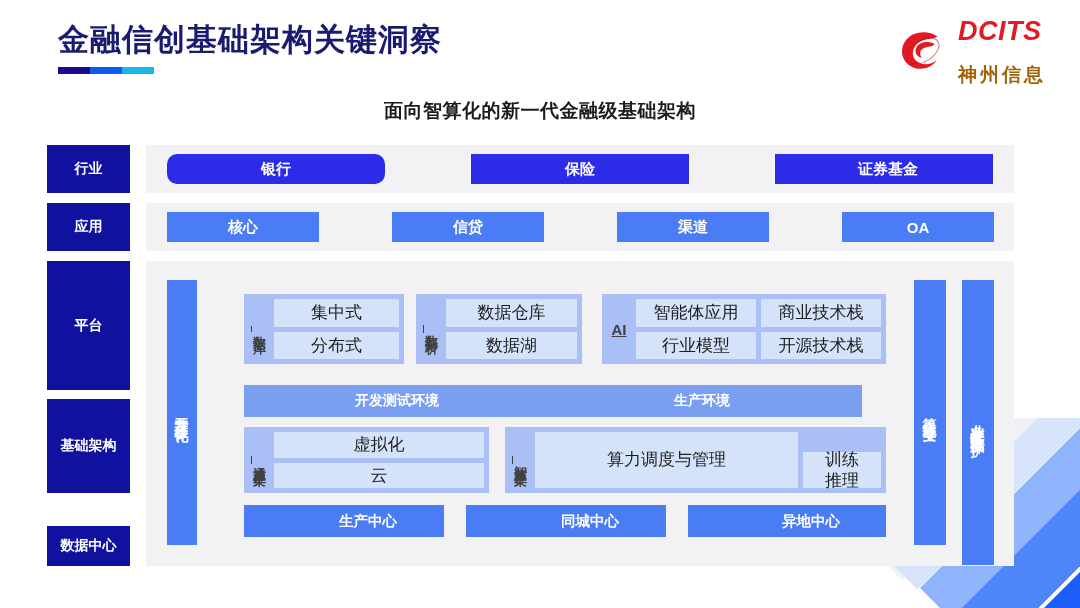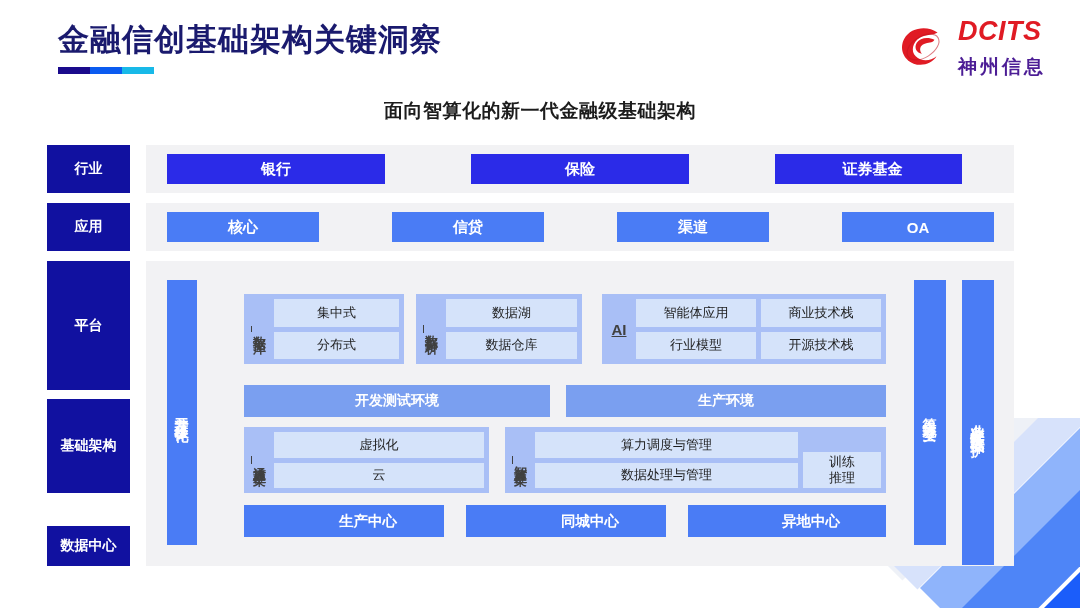--- a/index.html
+++ b/index.html
@@ -40,21 +40,21 @@
     font-size: 31px; font-weight: bold; color: #1a1a6e;
     letter-spacing: 1px; line-height: 40px;
   }
   .title-bar { margin-top: 7px; display: flex; width: 96px; height: 7px; }
   .tb-seg { flex: 1; height: 100%; }
 
   .logo { position: absolute; right: 34px; top: 18px; display: flex; align-items: center; gap: 9px; }
   .logo-mark { width: 52px; height: 52px; }
   .logo-text { display: flex; flex-direction: column; line-height: 1; }
   .logo-en { font-size: 27px; font-weight: bold; color: #e01b24; letter-spacing: 0.5px; font-style: italic; }
-  .logo-cn { font-size: 19px; font-weight: bold; color: #4c1d95; letter-spacing: 3px; margin-top: 12px; }
+  .logo-cn { font-size: 19px; font-weight: bold; color: #a16207; letter-spacing: 3px; margin-top: 20px; }
 
   .subtitle {
     position: absolute; left: 0; right: 0; top: 98px;
     text-align: center; font-size: 19px; font-weight: bold; color: #1c1c1c;
     letter-spacing: 0.5px;
   }
   .vert {
     writing-mode: vertical-rl; text-orientation: upright;
     letter-spacing: 2px;
   }
@@ -96,21 +96,21 @@
   .grp-label {
     color: #404040; font-size: 13px; font-weight: bold;
     display: flex; align-items: center; justify-content: center;
     flex: 0 0 auto;
     text-decoration: underline;
   }
   .grp-col { display: flex; flex-direction: column; gap: 5px; flex: 1; }
   .grp-row { display: flex; gap: 5px; flex: 1; }
   .cell {
     background: #D5E3FA; color: #1d1d1d;
-    font-size: 13px;
+    font-size: 17px;
     display: flex; align-items: center; justify-content: center;
     flex: 1; text-align: center; line-height: 1.25;
   }
   .env-box {
     position: absolute; background: #7A9FF0; color: #fff;
     font-size: 14px; font-weight: bold;
     display: flex; align-items: center; justify-content: center;
   }
   .dc-box {
     position: absolute; background: #4A7CF5; color: #fff;
@@ -159,23 +159,23 @@
 
   <div class="subtitle">面向智算化的新一代金融级基础架构</div>
 
   <div class="stage-label" style="top:145px;height:48px;">行业</div>
   <div class="stage-label" style="top:203px;height:48px;">应用</div>
   <div class="stage-label" style="top:261px;height:129px;">平台</div>
   <div class="stage-label" style="top:399px;height:94px;">基础架构</div>
   <div class="stage-label" style="top:526px;height:40px;">数据中心</div>
 
   <div class="gray-panel" style="left:146px; top:145px; width:868px; height:48px;"></div>
-  <div class="ind-box" style="left:167px; top:154px; width:218px; height:30px;">银行</div>
+  <div class="ind-box" style="left:167px; top:154px; width:218px; height:30px;border-radius:10px;">银行</div>
   <div class="ind-box" style="left:471px; top:154px; width:218px; height:30px;">保险</div>
-  <div class="ind-box" style="left:775px; top:154px; width:187px; height:30px;padding-left:8px;">证券基金</div>
+  <div class="ind-box" style="left:775px; top:154px; width:218px; height:30px;padding-left:8px;">证券基金</div>
 
   <div class="gray-panel" style="left:146px; top:203px; width:868px; height:48px;"></div>
   <div class="app-box" style="left:167px; top:212px; width:152px; height:30px;">核心</div>
   <div class="app-box" style="left:392px; top:212px; width:152px; height:30px;">信贷</div>
   <div class="app-box" style="left:617px; top:212px; width:152px; height:30px;">渠道</div>
   <div class="app-box" style="left:842px; top:212px; width:152px; height:30px;">OA</div>
 
   <div class="gray-panel" style="left:146px; top:261px; width:868px; height:305px;"></div>
 
   <div class="side-bar" style="left:167px; top:280px; width:30px; height:265px;">
@@ -190,59 +190,58 @@
       <div class="cell">集中式</div>
       <div class="cell">分布式</div>
     </div>
   </div>
 
   <div class="grp" style="left:416px; top:294px; width:166px; height:70px;">
     <div class="grp-label" style="width:20px;">
       <span class="vert">数据分析</span>
     </div>
     <div class="grp-col">
+      <div class="cell">数据仓库</div>
       <div class="cell">数据湖</div>
-      <div class="cell">数据仓库</div>
     </div>
   </div>
 
   <div class="grp" style="left:602px; top:294px; width:284px; height:70px;">
     <div class="grp-label" style="width:24px; font-size:15px;">AI</div>
     <div class="grp-col">
       <div class="grp-row">
         <div class="cell">智能体应用</div>
         <div class="cell">商业技术栈</div>
       </div>
       <div class="grp-row">
         <div class="cell">行业模型</div>
         <div class="cell">开源技术栈</div>
       </div>
     </div>
   </div>
 
   <div class="env-box" style="left:244px; top:385px; width:306px; height:32px;">开发测试环境</div>
-  <div class="env-box" style="left:566px; top:385px; width:320px; height:32px;">生产环境</div>
+  <div class="env-box" style="left:542px; top:385px; width:320px; height:32px;">生产环境</div>
 
   <div class="grp" style="left:244px; top:427px; width:245px; height:66px;">
     <div class="grp-label" style="width:20px;">
       <span class="vert">通算框架</span>
     </div>
     <div class="grp-col">
       <div class="cell">虚拟化</div>
       <div class="cell">云</div>
     </div>
   </div>
 
   <div class="grp" style="left:505px; top:427px; width:381px; height:66px;">
     <div class="grp-label" style="width:20px;">
       <span class="vert">智算框架</span>
     </div>
     <div class="grp-col" style="flex:1;">
       <div class="cell">算力调度与管理</div>
-      <div class="cell">数据处理与管理</div>
     </div>
     <div class="cell" style="flex:0 0 78px; white-space:pre-line;margin-top:20px;">训练
 推理</div>
   </div>
 
   <div class="dc-box" style="left:244px; top:505px; width:200px; height:32px;">生产中心</div>
   <div class="dc-box" style="left:466px; top:505px; width:200px; height:32px;">同城中心</div>
   <div class="dc-box" style="left:688px; top:505px; width:198px; height:32px;">异地中心</div>
 
   <div class="right-bar" style="left:914px; top:280px; width:32px; height:265px;">

